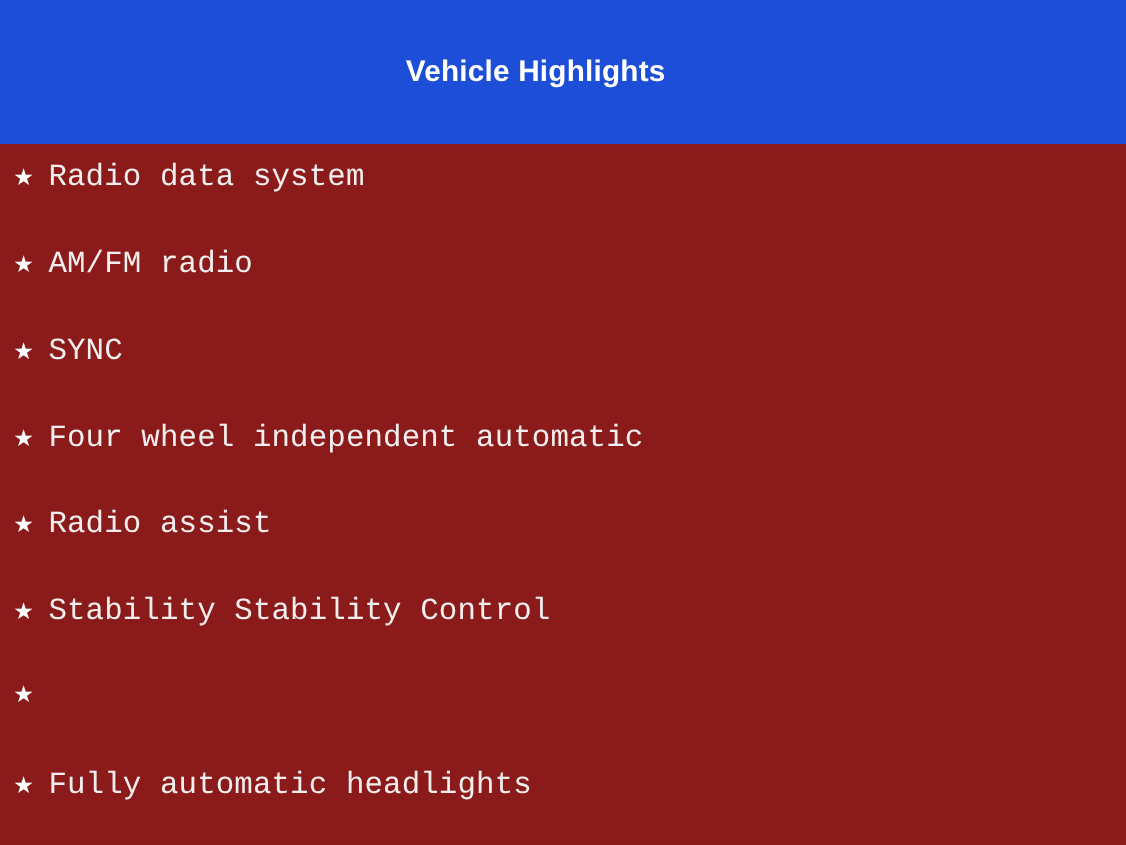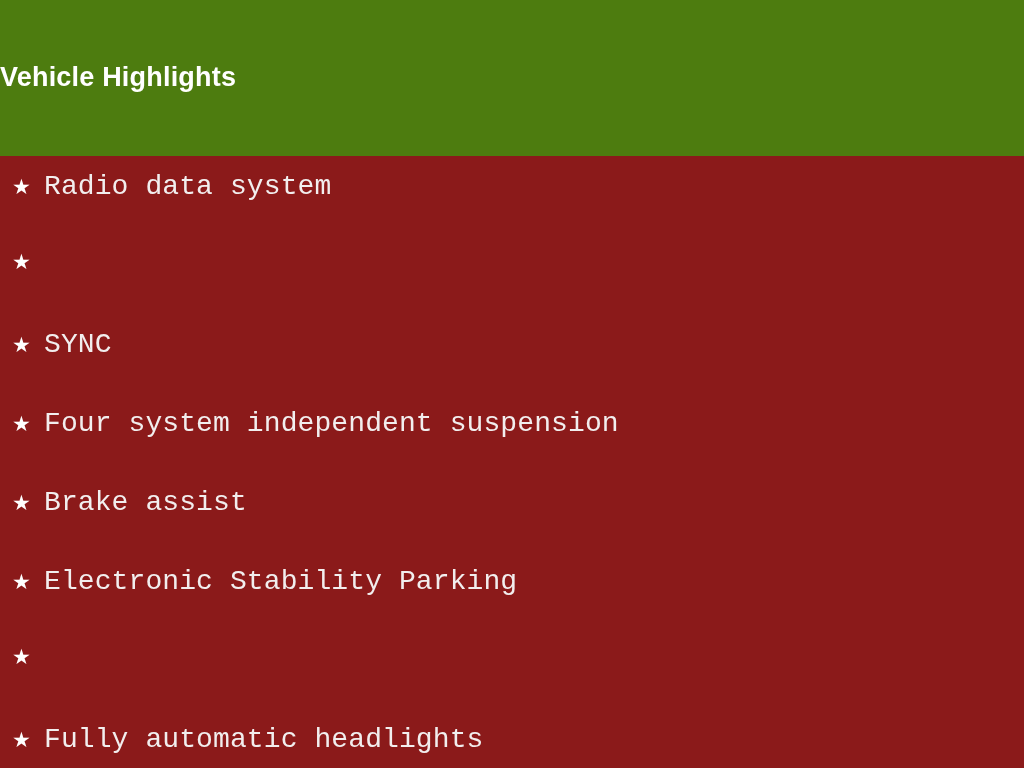--- a/index.html
+++ b/index.html
@@ -15,25 +15,25 @@
   }
   .slide {
     position: relative;
     width: 1024px;
     height: 768px;
     background: #8b1a1a;
     display: flex;
     flex-direction: column;
   }
   .slide-header {
-    height: 156px;
-    background: #4d7c0f;
+    height: 131px;
+    background: #1d4ed8;
     display: flex;
     align-items: center;
-    justify-content: flex-start;
+    justify-content: center;
     box-sizing: border-box;
     padding-right: 50px;
     flex: 0 0 auto;
   }
   .slide-title {
     color: #ffffff;
     font-size: 27px;
     font-weight: bold;
     letter-spacing: 0.2px;
     line-height: 1.1;
@@ -86,40 +86,41 @@
   <div class="slide-body">
     <ul class="highlights-list">
 
       <li class="highlight-item">
         <span class="bullet-star">★</span>
         <span class="highlight-label">Radio data system</span>
       </li>
 
       <li class="highlight-item">
         <span class="bullet-star">★</span>
+        <span class="highlight-label">AM/FM radio</span>
       </li>
 
       <li class="highlight-item">
         <span class="bullet-star">★</span>
         <span class="highlight-label">SYNC</span>
       </li>
 
       <li class="highlight-item">
         <span class="bullet-star">★</span>
-        <span class="highlight-label">Four system independent suspension</span>
+        <span class="highlight-label">Four wheel independent automatic</span>
       </li>
 
       <li class="highlight-item">
         <span class="bullet-star">★</span>
-        <span class="highlight-label">Brake assist</span>
+        <span class="highlight-label">Radio assist</span>
       </li>
 
       <li class="highlight-item">
         <span class="bullet-star">★</span>
-        <span class="highlight-label">Electronic Stability Parking</span>
+        <span class="highlight-label">Stability Stability Control</span>
       </li>
 
       <li class="highlight-item">
         <span class="bullet-star">★</span>
       </li>
 
       <li class="highlight-item">
         <span class="bullet-star">★</span>
         <span class="highlight-label">Fully automatic headlights</span>
       </li>

